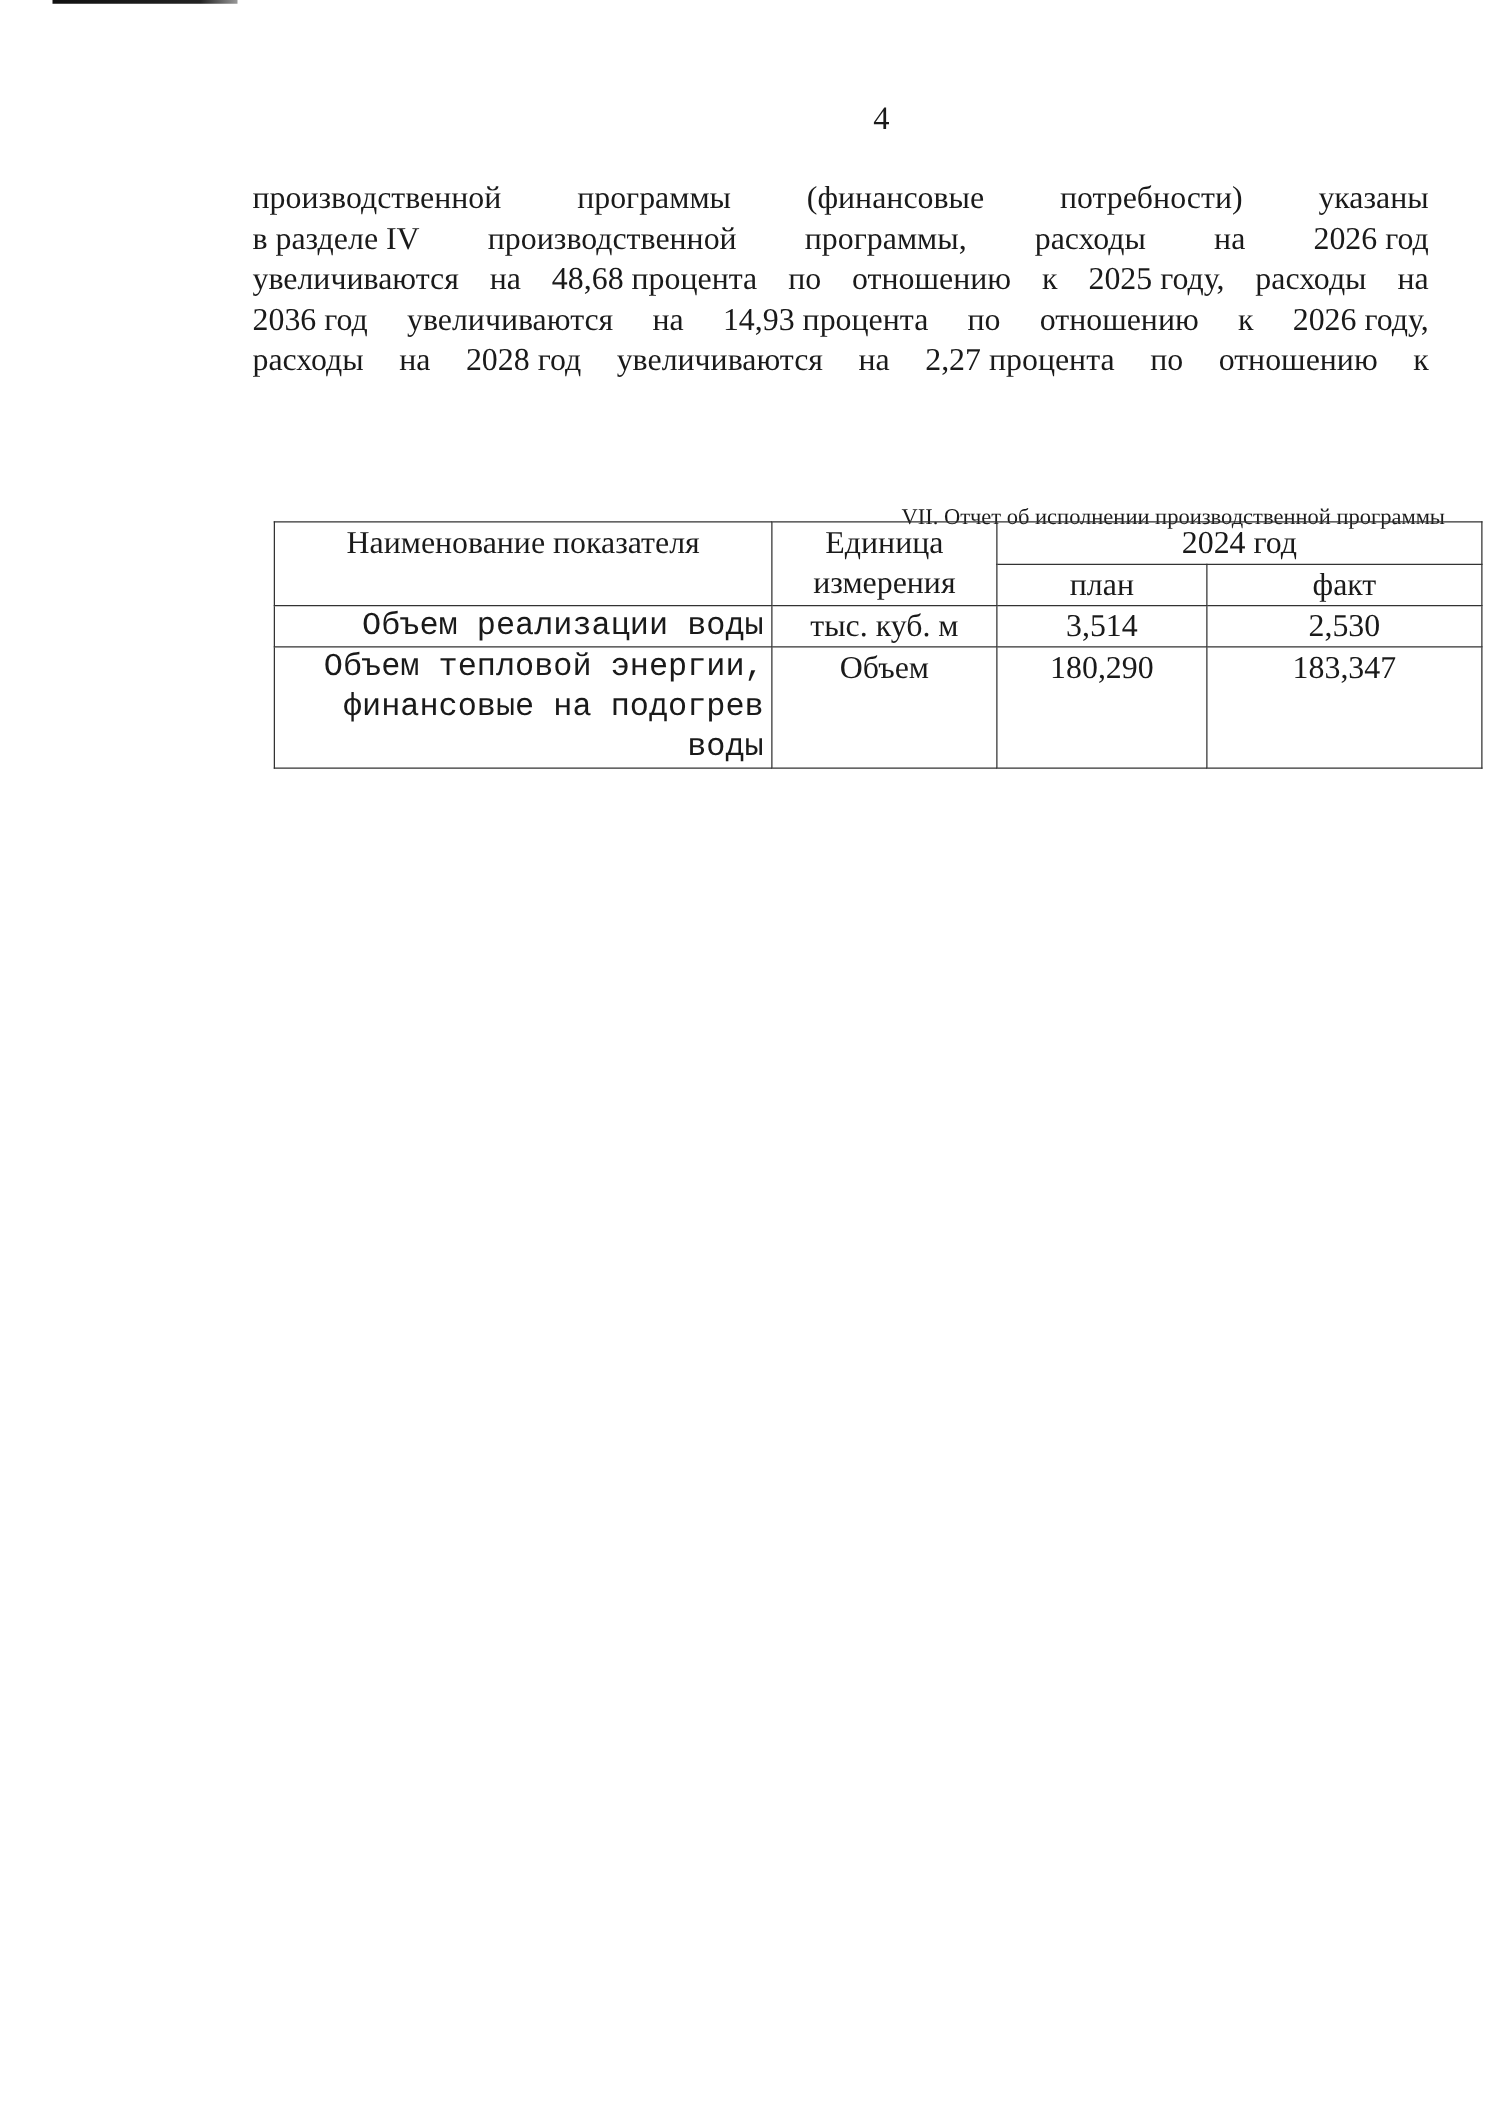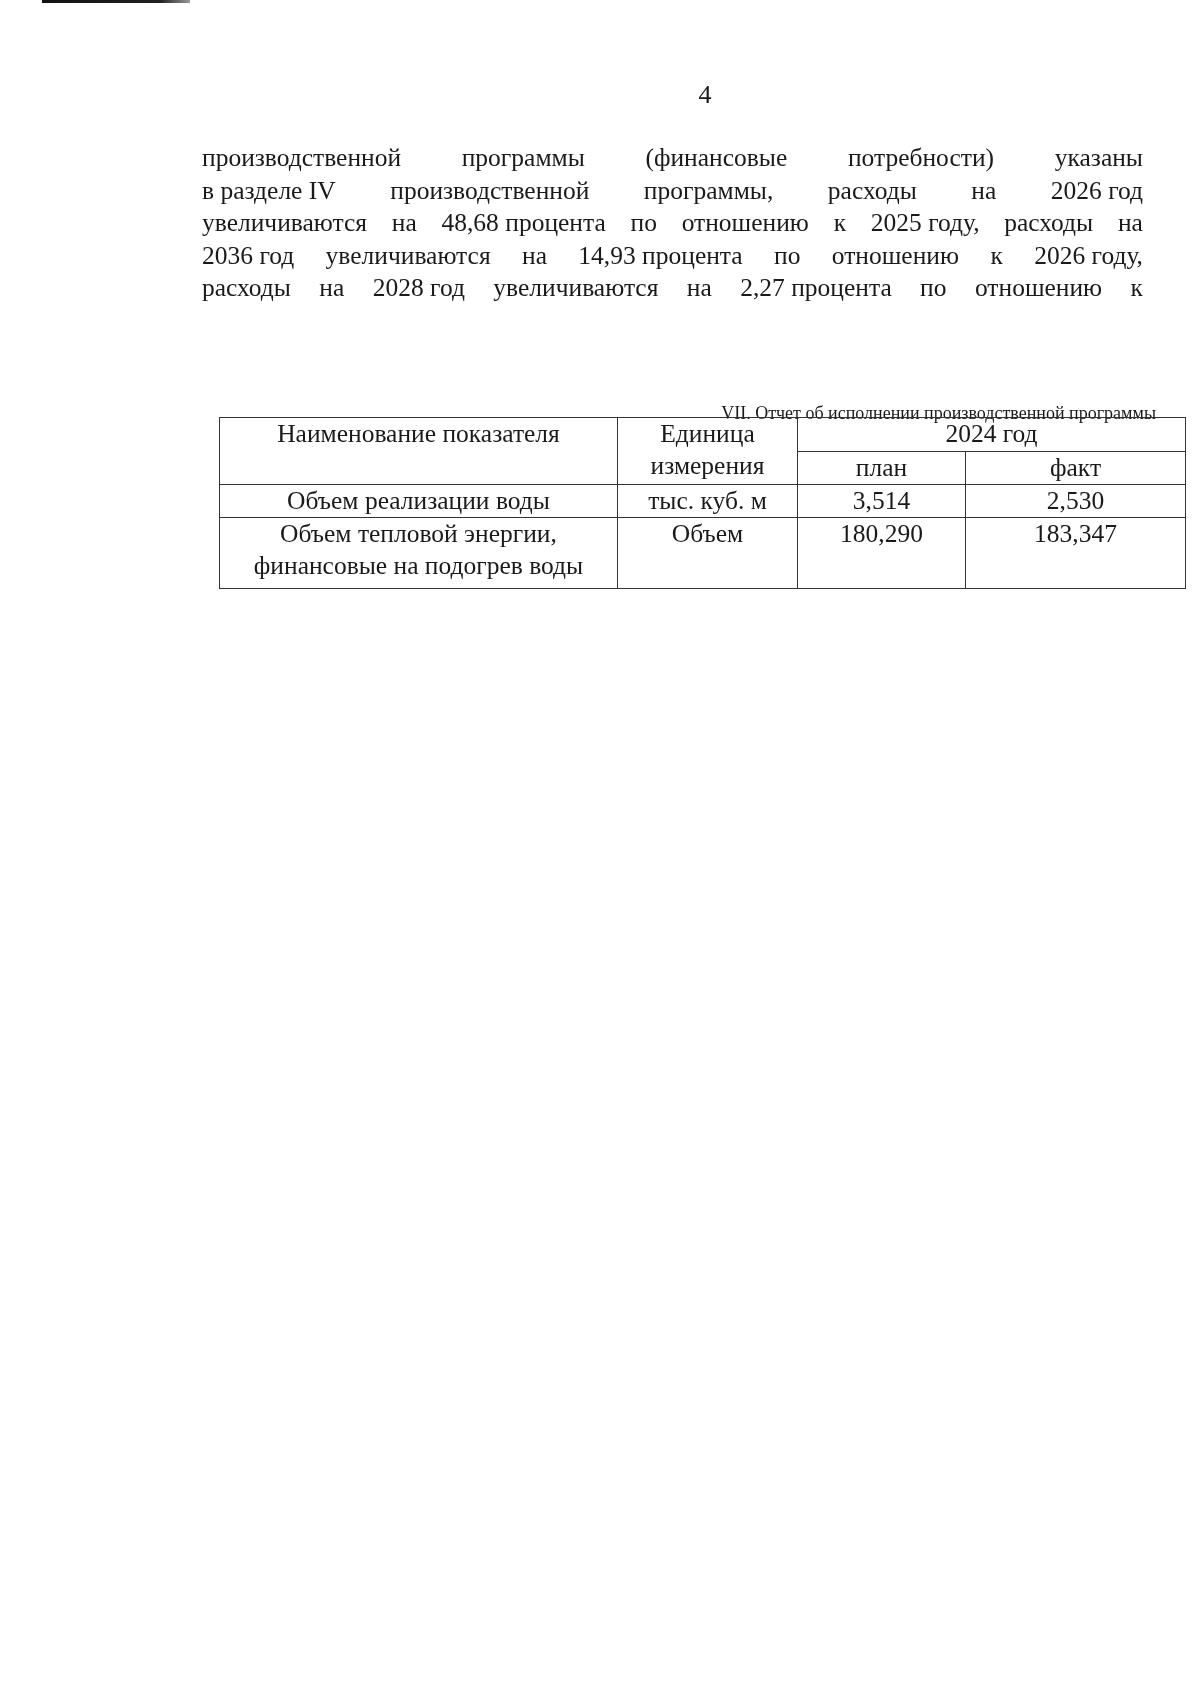--- a/index.html
+++ b/index.html
@@ -33,21 +33,21 @@
       font-size: 25.5px; line-height: 32px; margin-left: 28px;
     }
     table.report td, table.report th {
       border: 1.5px solid #333; padding: 0 6px; vertical-align: top; font-weight: normal;
     }
     table.report .c1 { width: 398px; }
     table.report .c2 { width: 180px; }
     table.report .c3 { width: 168px; }
     table.report .c4 { width: 220px; }
     .center { text-align: center; }
-    .left { text-align: center; }
+    .left { text-align: right; font-family: Liberation Mono, monospace; }
     .h-row1 td, .h-row1 th { height: 33px; }
     .h-row2 td, .h-row2 th { height: 31px; }
     .d-row1 td { height: 31px; }
     .d-row2 td { height: 70px; }
   </style>
 </head>
 <body>
 
 <div class="scan-mark"></div>
 

